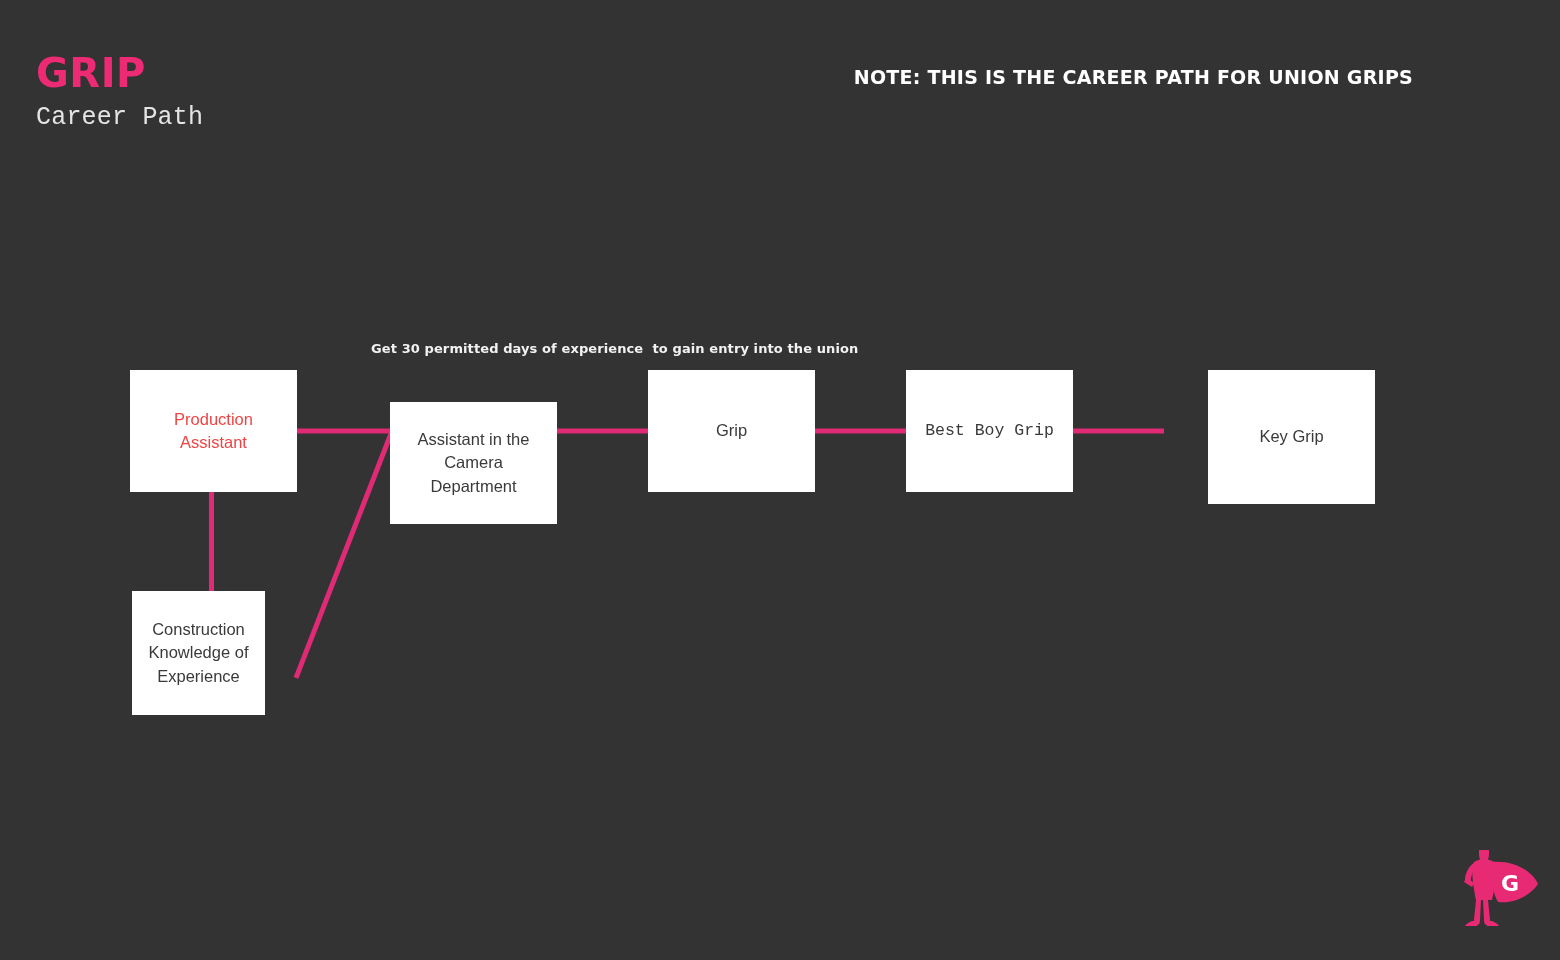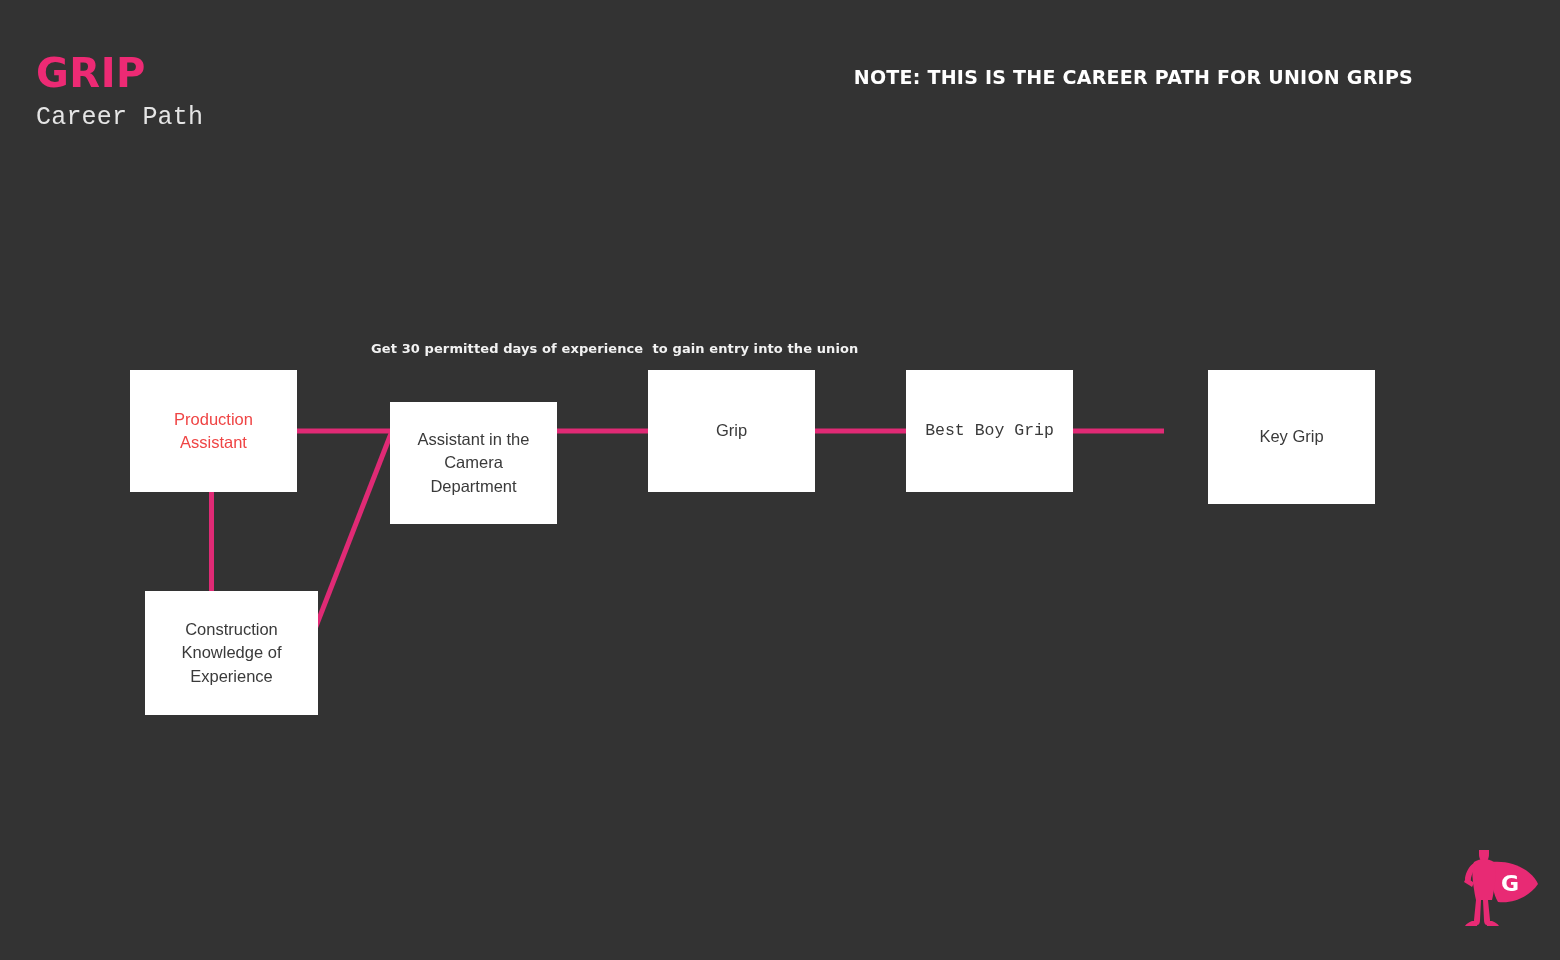--- a/index.html
+++ b/index.html
@@ -147,21 +147,21 @@
       </div>
       <div class="node" style="left: 648px; top: 370px; width: 167px; height: 122px; background: rgb(255, 255, 255); color: rgb(58, 58, 58);">
         <span class="node-label">Grip</span>
       </div>
       <div class="node" style="left: 906px; top: 370px; width: 167px; height: 122px; background: rgb(255, 255, 255); color: rgb(58, 58, 58); font-family: Liberation Mono, monospace;">
         <span class="node-label">Best Boy Grip</span>
       </div>
       <div class="node" style="left: 1164px; top: 370px; width: 167px; height: 134px; background: rgb(255, 255, 255); color: rgb(58, 58, 58); margin-left: 44px;">
         <span class="node-label">Key Grip</span>
       </div>
-      <div class="node" style="left: 145px; top: 591px; width: 173px; height: 124px; background: rgb(255, 255, 255); color: rgb(58, 58, 58); align-items: center;">
+      <div class="node" style="left: 132px; top: 591px; width: 133px; height: 124px; background: rgb(255, 255, 255); color: rgb(58, 58, 58); align-items: center;">
         <span class="node-label">Construction
 Knowledge of
 Experience</span>
       </div>
     </div>
 
   <svg class="logo" viewBox="0 0 92 92">
     <g id="logo-shape" fill="#E82A74">
 
       <path id="logo-cape" d="M40 22 C 60 20, 80 30, 86 44 C 78 56, 62 64, 46 62 C 40 52, 38 34, 40 22 Z"></path>

